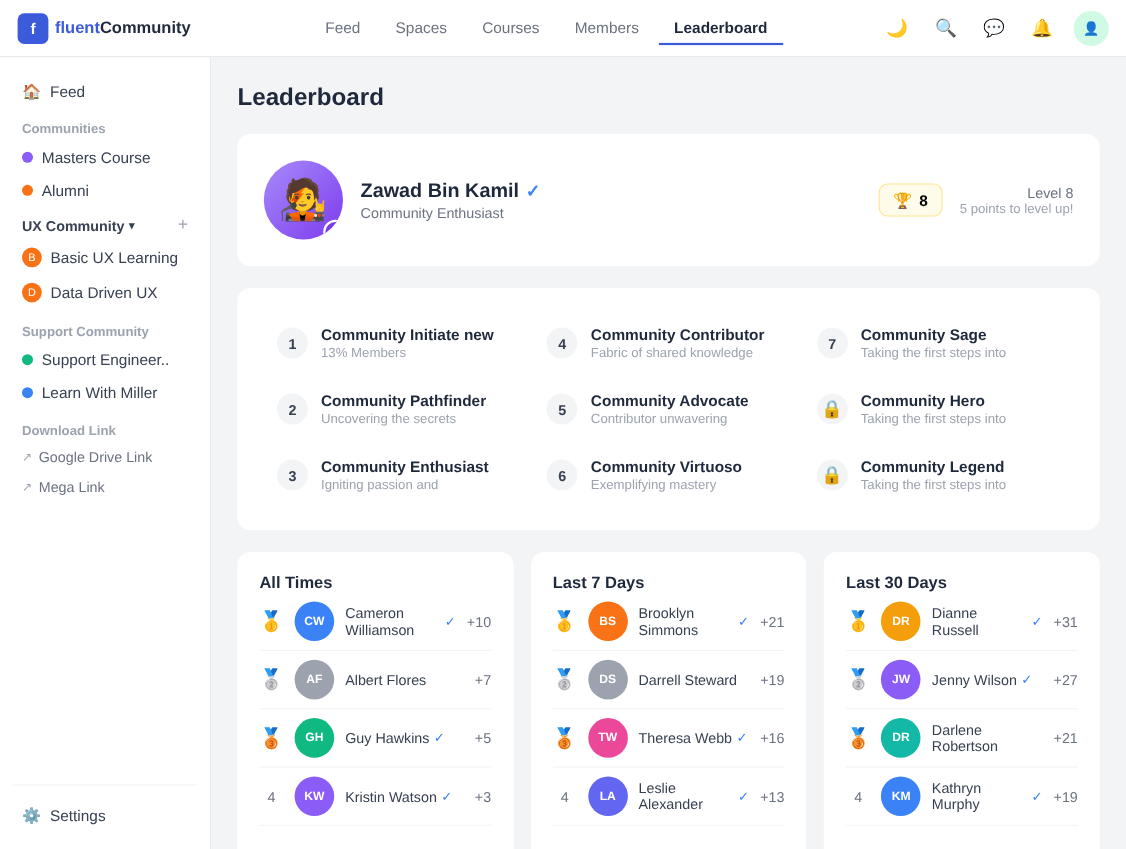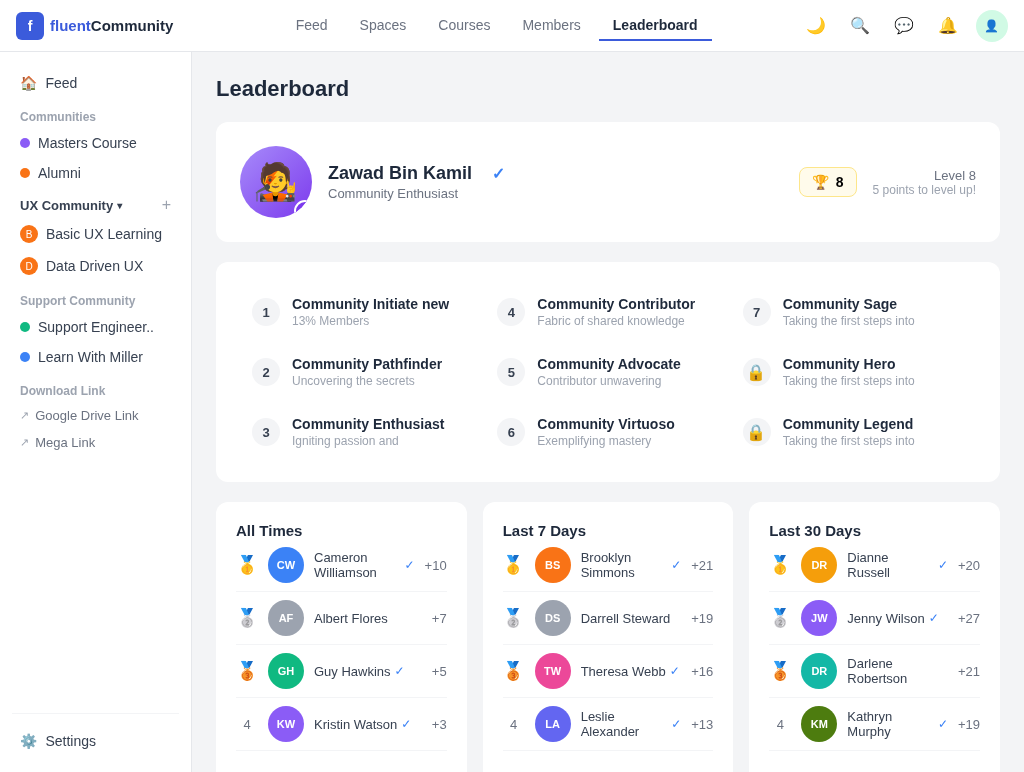--- a/index.html
+++ b/index.html
@@ -50,21 +50,21 @@
 
     
     .profile-card {
       background: #fff; border-radius: 12px; padding: 24px; margin-bottom: 20px;
       display: flex; align-items: center; gap: 16px;
     }
     .profile-avatar { position: relative; width: 72px; height: 72px; border-radius: 50%; background: linear-gradient(135deg, #a78bfa, #7c3aed); flex-shrink: 0; display: flex; align-items: center; justify-content: center; overflow: hidden; }
     .profile-avatar-img { font-size: 36px; }
     .level-badge { position: absolute; bottom: -4px; right: -4px; width: 22px; height: 22px; background: #7c3aed; color: white; font-size: 10px; font-weight: 700; border-radius: 50%; border: 2px solid #fff; display: flex; align-items: center; justify-content: center; }
     .profile-info { flex: 1; }
-    .profile-name { font-size: 18px; font-weight: 700; color: #1e293b; display: flex; align-items: center; gap: 20px; }
+    .profile-name { font-size: 18px; font-weight: 700; color: #1e293b; display: flex; align-items: center; gap: 6px; }
     .verified-icon { color: #3b82f6; font-size: 16px; }
     .profile-role { font-size: 13px; color: #6b7280; margin-top: 2px; }
     .profile-stats { display: flex; align-items: center; gap: 16px; margin-left: auto; text-align: right; }
     .points-badge { display: flex; align-items: center; gap: 6px; background: #fffbeb; border: 1px solid #fde68a; border-radius: 8px; padding: 6px 12px; font-weight: 600; font-size: 14px; }
     .level-info { font-size: 13px; color: #6b7280; }
     .level-points { font-size: 12px; color: #9ca3af; }
 
     
     .ranks-grid { background: #fff; border-radius: 12px; padding: 20px 24px; margin-bottom: 20px; display: grid; grid-template-columns: repeat(3, 1fr); gap: 0; }
     .rank-item { display: flex; align-items: flex-start; gap: 12px; padding: 14px 12px; }
@@ -370,21 +370,21 @@
     </div>
         <div class="lb-panel">
           <div class="lb-panel-title">Last 30 Days</div>
       <div class="lb-row">
         <span class="lb-medal">🥇</span>
         <div class="lb-avatar-img" style="background:#f59e0b;">DR</div>
         <div class="lb-name">
           <span>Dianne Russell</span>
           <span class="lb-verified">✓</span>
         </div>
-        <span class="lb-points">+20</span>
+        <span class="lb-points">+31</span>
       </div>
     <hr class="lb-divider">
       <div class="lb-row">
         <span class="lb-medal">🥈</span>
         <div class="lb-avatar-img" style="background:#8b5cf6;">JW</div>
         <div class="lb-name">
           <span>Jenny Wilson</span>
           <span class="lb-verified">✓</span>
         </div>
         <span class="lb-points">+27</span>
@@ -395,21 +395,21 @@
         <div class="lb-avatar-img" style="background:#14b8a6;">DR</div>
         <div class="lb-name">
           <span>Darlene Robertson</span>
 
         </div>
         <span class="lb-points">+21</span>
       </div>
     <hr class="lb-divider">
       <div class="lb-row">
         <span class="lb-rank">4</span>
-        <div class="lb-avatar-img" style="background:#4d7c0f;">KM</div>
+        <div class="lb-avatar-img" style="background:#3b82f6;">KM</div>
         <div class="lb-name">
           <span>Kathryn Murphy</span>
           <span class="lb-verified">✓</span>
         </div>
         <span class="lb-points">+19</span>
       </div>
     <hr class="lb-divider">
       <div class="lb-row">
         
         

